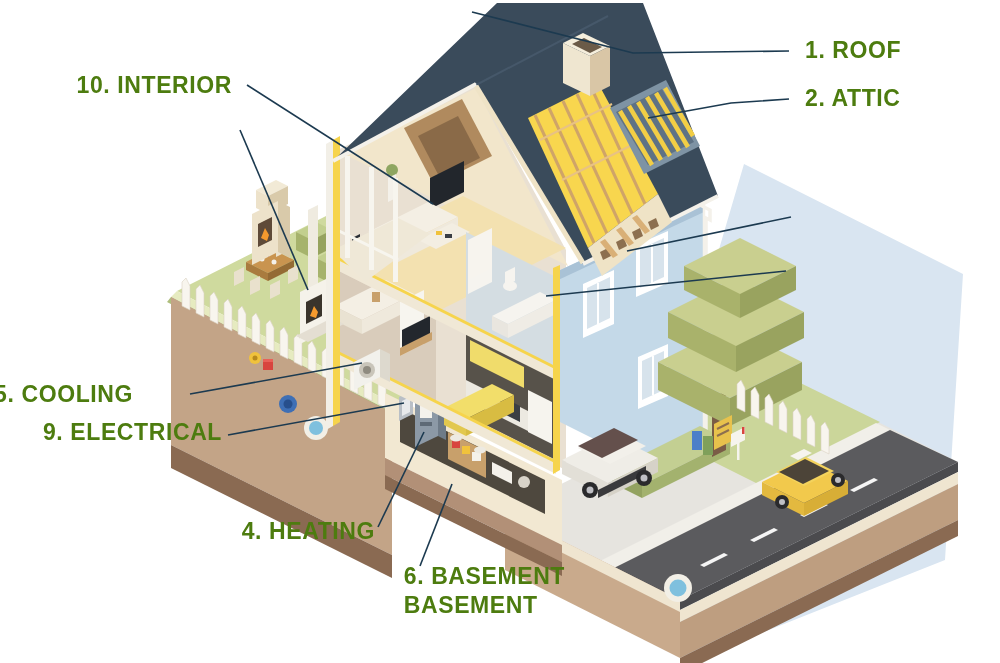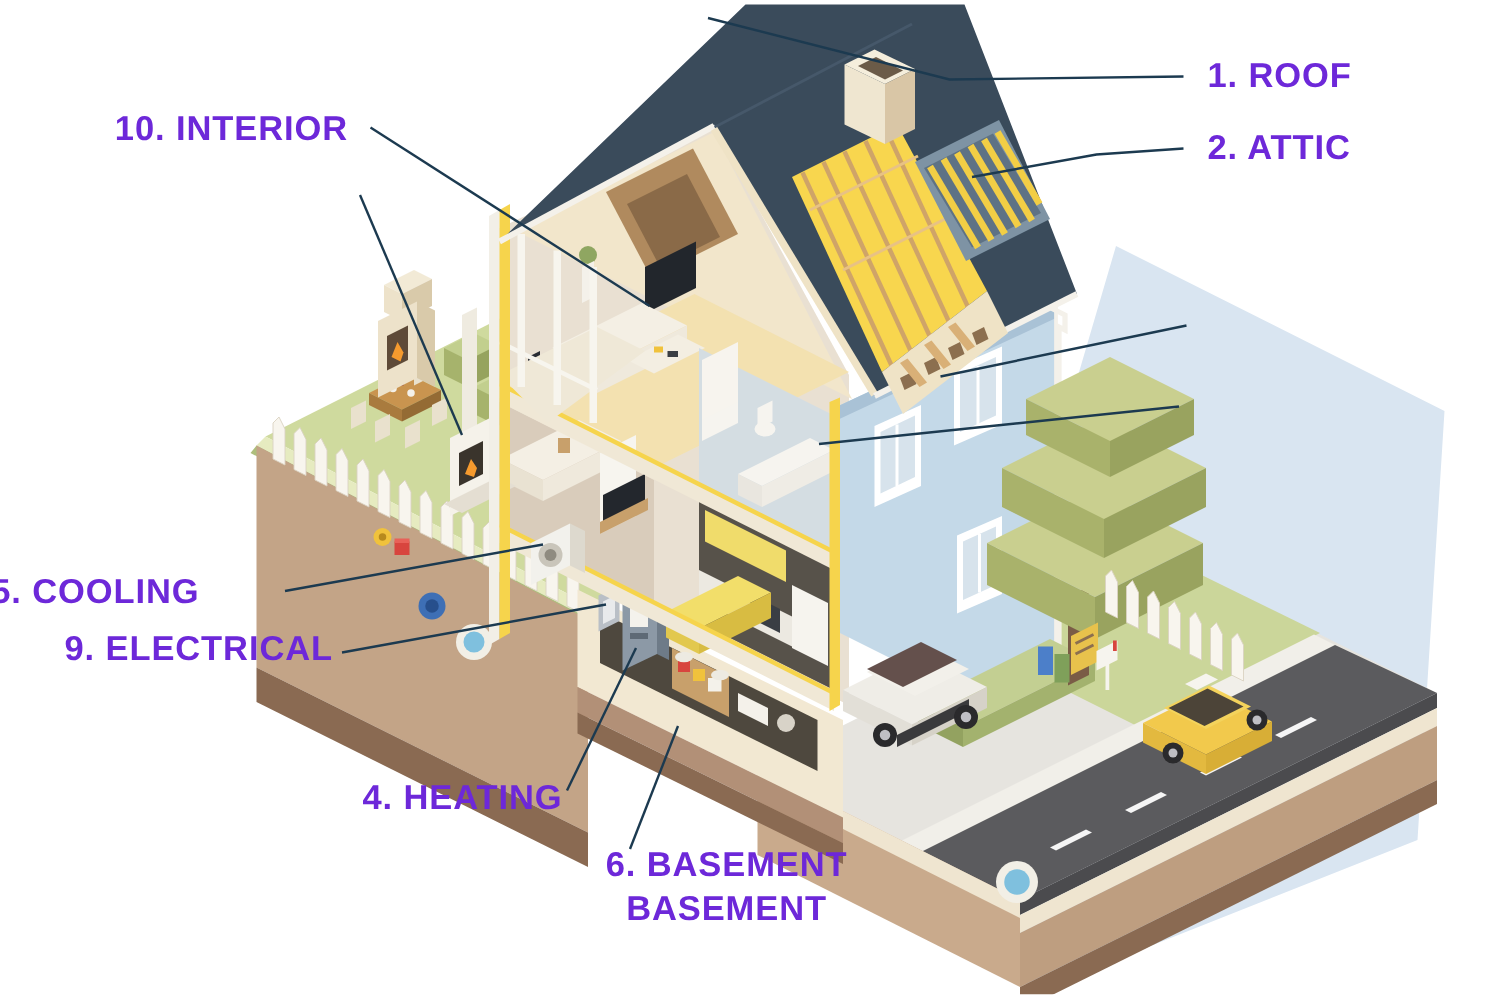--- a/index.html
+++ b/index.html
@@ -1,21 +1,21 @@
 <!DOCTYPE html>
 <html><head>
 <meta charset="utf-8">
 <style>
   html,body{margin:0;padding:0;background:#fff;}
   #stage{position:relative;width:1000px;height:663px;background:#ffffff;overflow:hidden;
          font-family:"Liberation Sans",sans-serif;}
   #scene{position:absolute;left:0;top:0;width:1000px;height:663px;}
   .callout{position:absolute;font-weight:700;font-size:23px;line-height:1.25;
-           color:#6d28d9;letter-spacing:.6px;white-space:nowrap;user-select:none;}
-  .r{text-align:center;}
+           color:#4d7c0f;letter-spacing:.6px;white-space:nowrap;user-select:none;}
+  .r{text-align:left;}
   #lbl-roof{left:805px;top:36px}
   #lbl-attic{left:805px;top:84px}
   #lbl-exterior{left:797px;top:204px}
   #lbl-plumbing{left:788px;top:257px}
   #lbl-interior{right:768px;top:71px}
   #lbl-fireplace{right:775px;top:116px}
   #lbl-cooling{right:867px;top:380px}
   #lbl-electrical{right:778px;top:418px}
   #lbl-heating{right:625px;top:517px}
   #lbl-basement{right:435px;top:562px}

